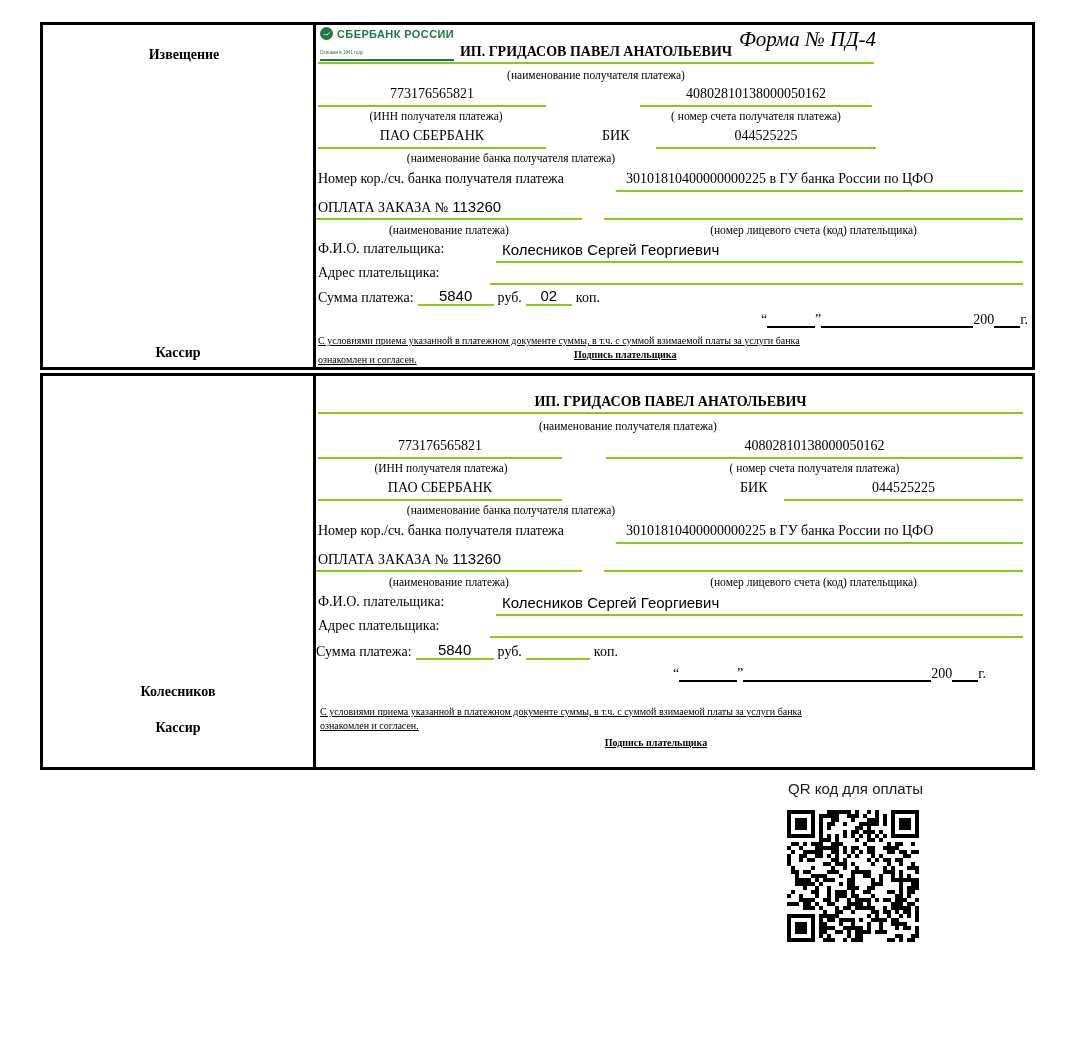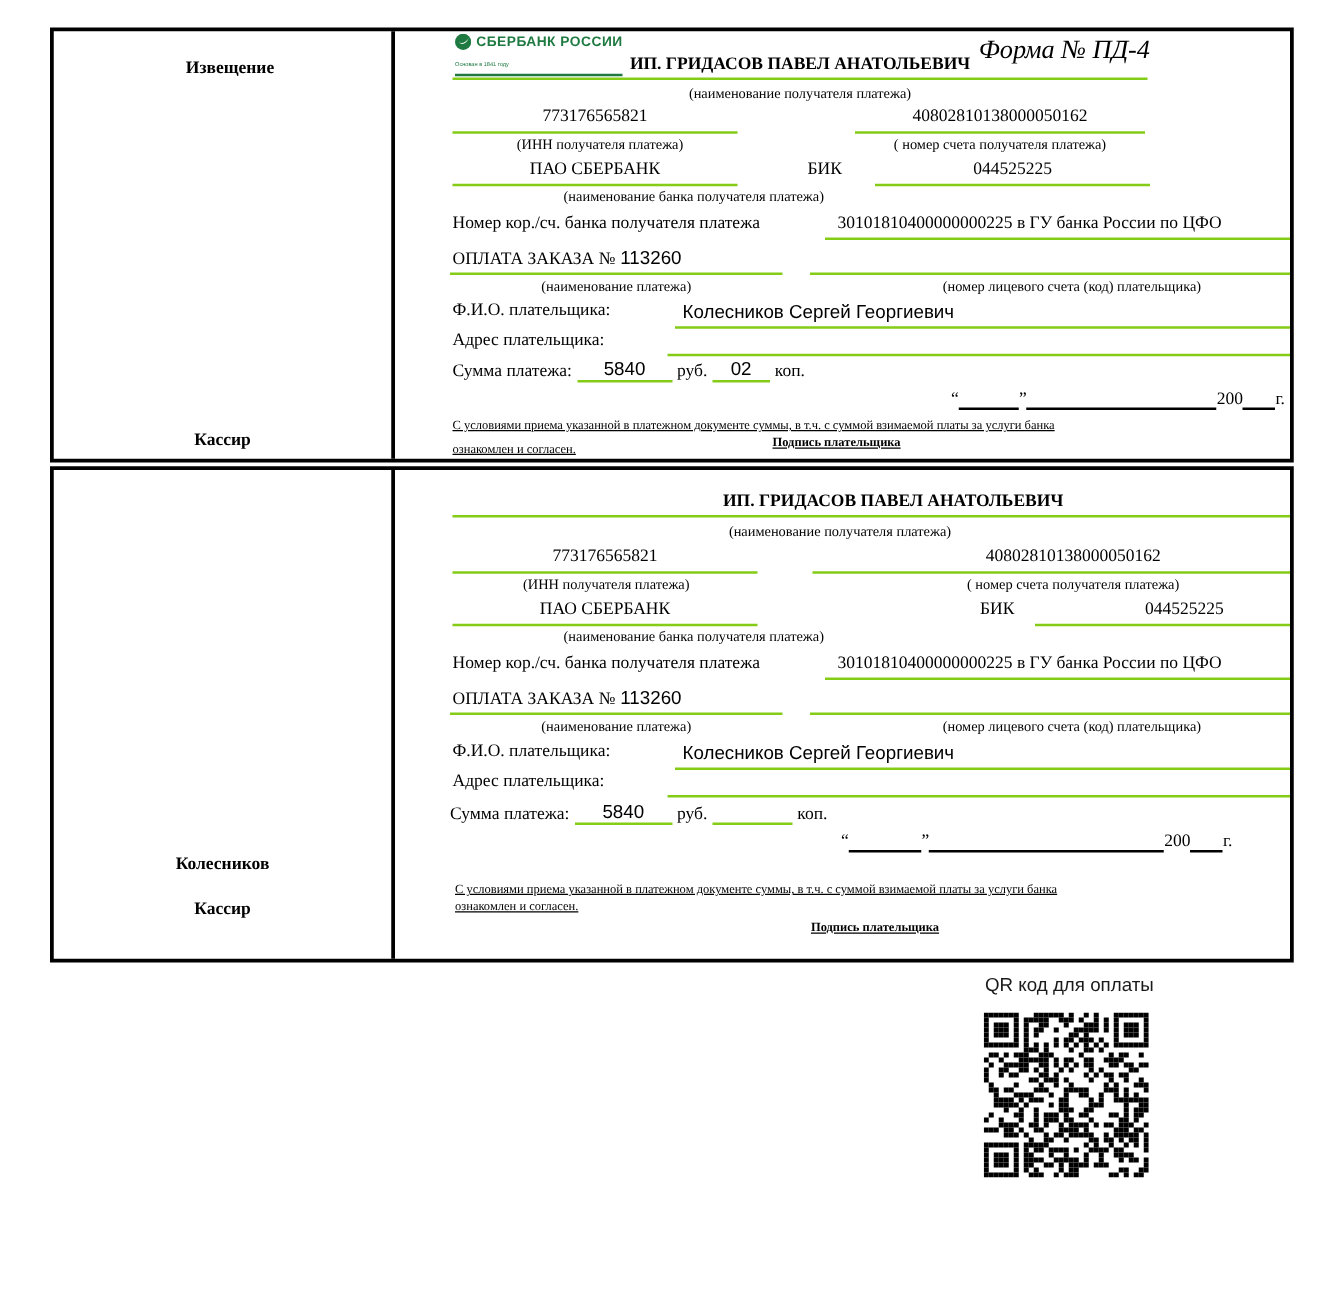--- a/index.html
+++ b/index.html
@@ -1,19 +1,19 @@
 <!DOCTYPE html>
 <html><head>
 <meta charset="utf-8">
 <style>
   html,body{margin:0;padding:0;background:#fff;}
   body{width:1073px;height:1050px;position:relative;font-family:"Liberation Serif",serif;color:#000;}
   .box{position:absolute;left:40px;width:995px;border:3px solid #000;background:#fff;display:flex;box-sizing:border-box;}
   .left-cell{width:273px;border-right:3px solid #000;position:relative;flex:none;box-sizing:border-box;}
-  .main-cell{flex:1;position:relative;overflow:hidden;margin-left:44px;}
+  .main-cell{flex:1;position:relative;overflow:hidden;}
   .row{position:absolute;}
   .fld{border-bottom:2px solid #84cc16;display:inline-block;box-sizing:border-box;}
   .c{text-align:center;}
   .b{font-weight:bold;}
   .lbl{font-size:11.5px;white-space:nowrap;}
   .val{font-size:14px;white-space:nowrap;}
   .txt{font-size:13.5px;white-space:nowrap;}
   .hand{font-family:"Liberation Sans",sans-serif;font-size:15px;white-space:nowrap;}
   .agree{font-size:10px;white-space:nowrap;text-decoration:underline;}
   .sec-title{position:absolute;left:0;right:0;text-align:center;font-weight:bold;font-size:14px;}

